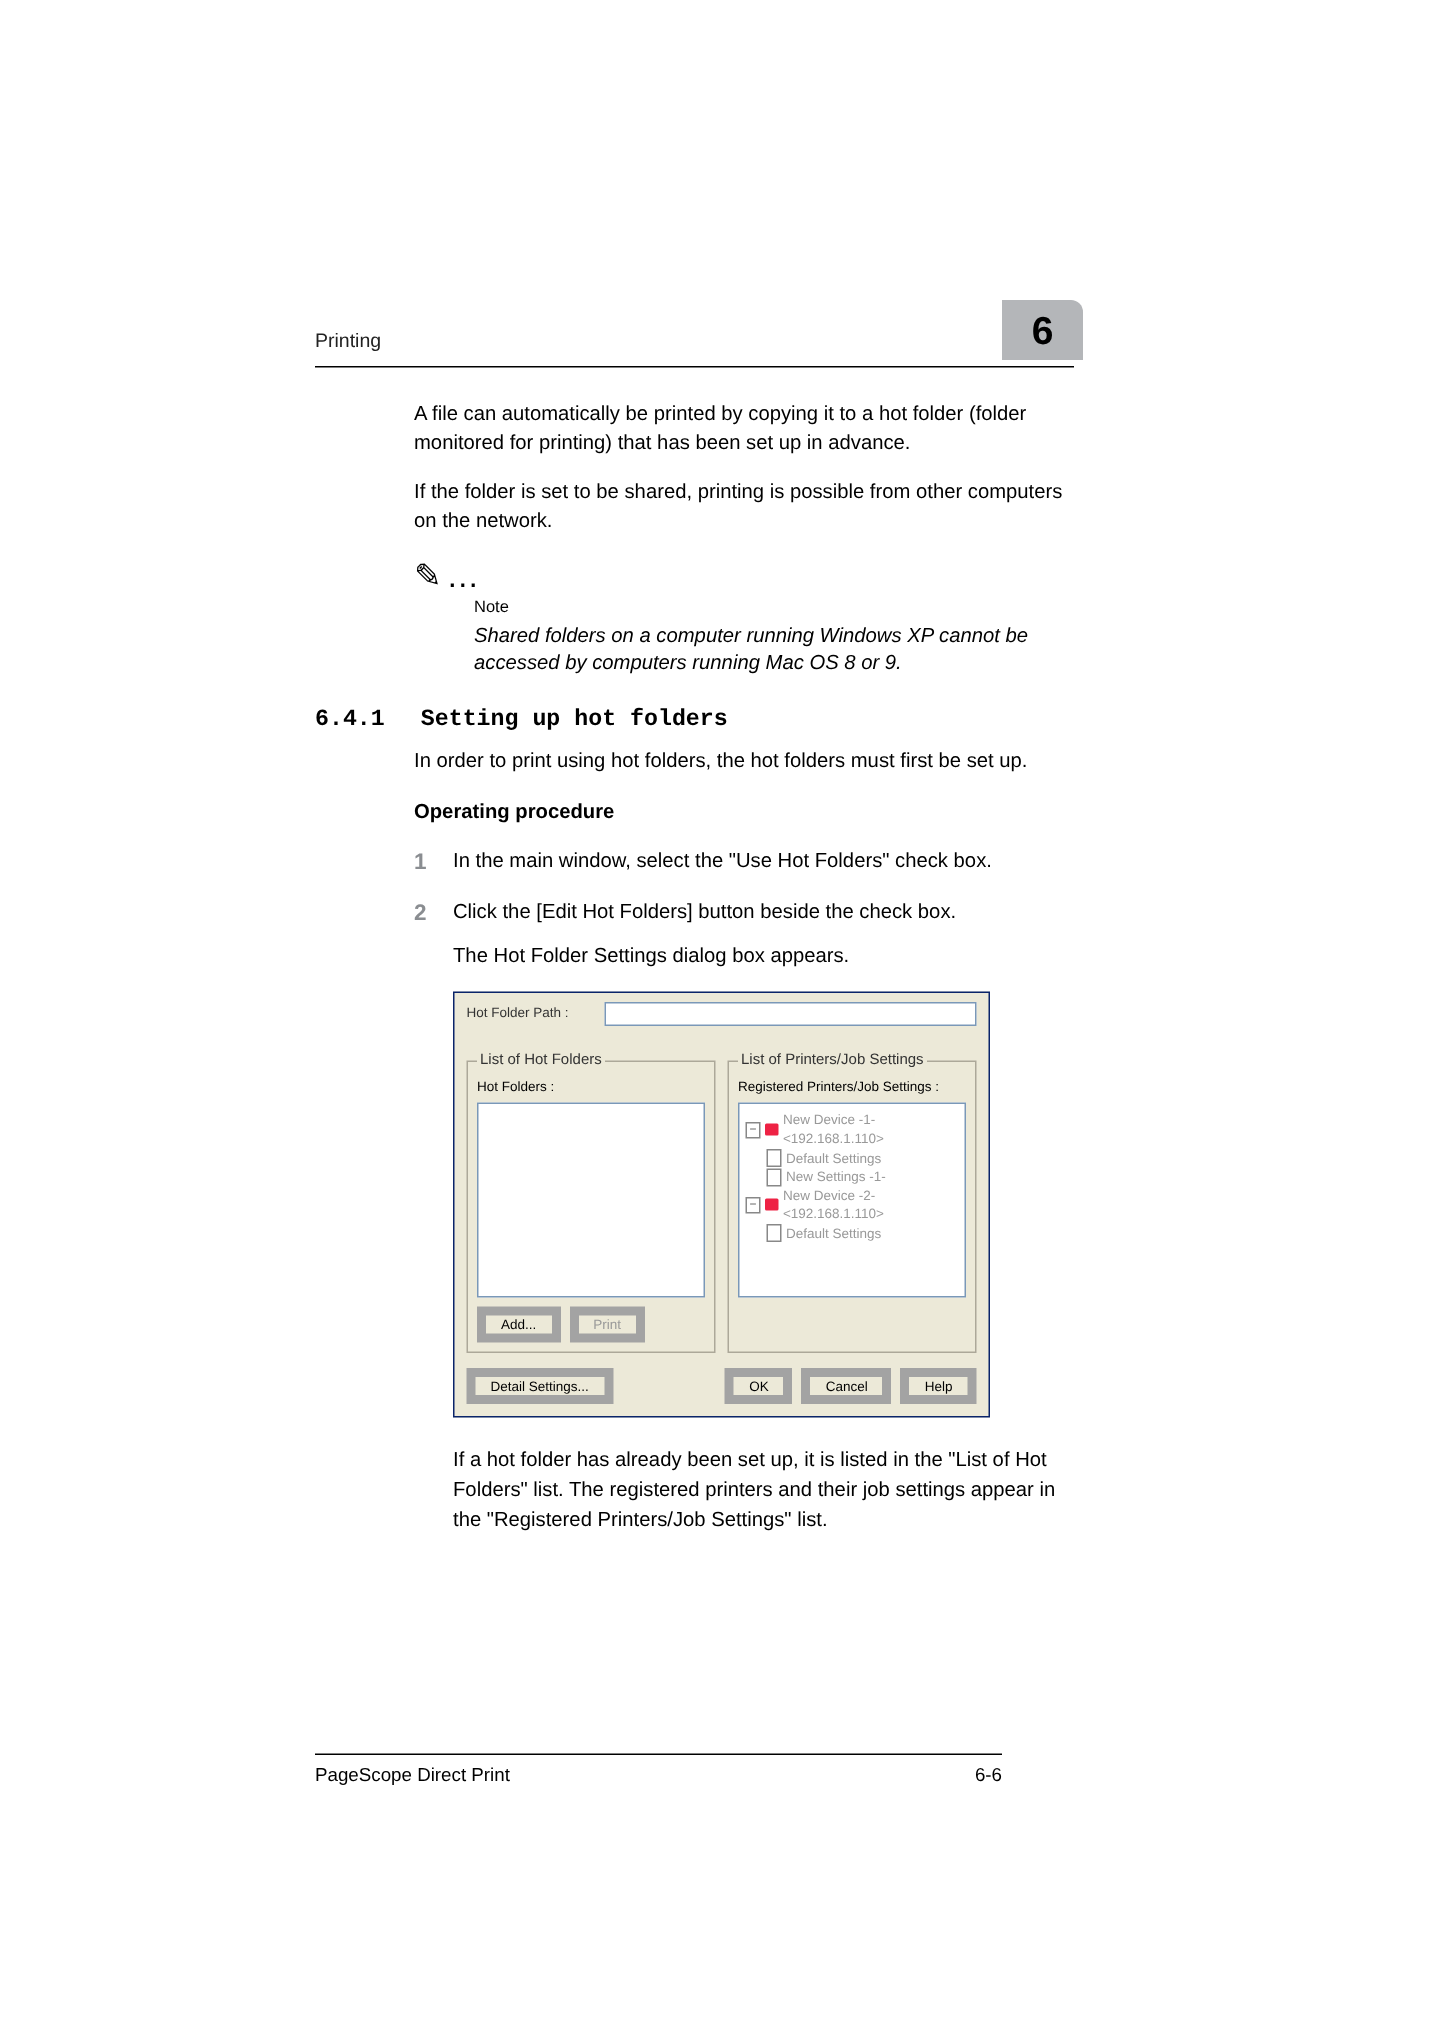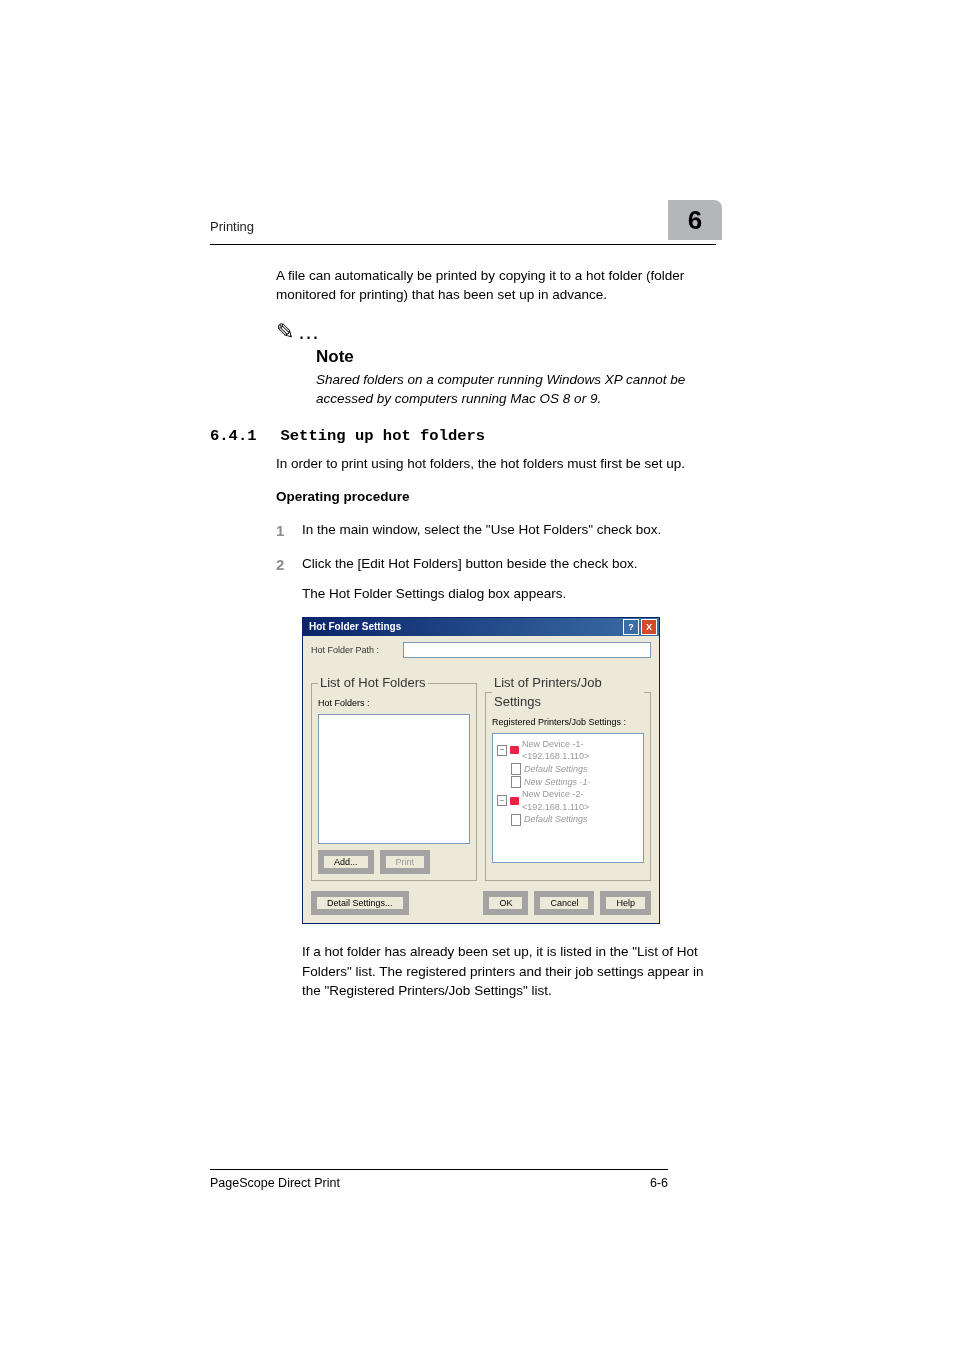--- a/index.html
+++ b/index.html
@@ -55,22 +55,22 @@
   .body-col {
     margin-left: 66px;
   }
   p { font-size: 13.5px; line-height: 1.4; margin: 0 0 14px 0; }
   .note-icon {
     font-size: 22px;
     letter-spacing: 3px;
     margin: 8px 0 2px 0;
   }
   .note-head {
-    font-weight: bold;
-    font-size: 17px;
+    font-weight: normal;
+    font-size: 11px;
     margin: 0 0 4px 40px;
   }
   .note-body {
     font-style: italic;
     font-size: 13.5px;
     line-height: 1.4;
     margin: 0 0 18px 40px;
   }
   h3.sub {
     font-size: 15.5px;
@@ -147,38 +147,38 @@
     flex: 1; height: 14px; border: 1px solid #7a98b8; font-size: 9px;
     padding: 0 2px; background: #fff;
   }
   .groups { display: flex; gap: 8px; }
   fieldset.grp {
     flex: 1;
     border: 1px solid #aca899;
     margin: 0;
     padding: 4px 6px 6px 6px;
   }
-  fieldset.grp legend { font-size: 13px; color: #333; padding: 0 2px; }
+  fieldset.grp legend { font-size: 10px; color: #333; padding: 0 2px; }
   .listbox {
     width: 100%;
     height: 130px;
     background: #fff;
     border: 1px solid #7a98b8;
     box-sizing: border-box;
     margin-top: 4px;
     overflow: hidden;
   }
   .tree {
     padding: 4px 4px;
     font-size: 9px;
     color: #999;
     line-height: 1.4;
   }
   .tree .node { display: flex; align-items: center; gap: 3px; }
-  .tree .indent1 { padding-left: 14px; font-style: italic; }
+  .tree .indent1 { padding-left: 14px; }
   .expander {
     width: 9px; height: 9px; border:1px solid #888; display:inline-flex;
     align-items:center; justify-content:center; font-size:8px; line-height:1;
     color:#555; background:#fff;
   }
   .printer-ico {
     width:10px; height:8px; background:#e24; border-radius:1px; display:inline-block;
   }
   .doc-ico {
     width:8px; height:10px; border:1px solid #888; background:#fff; display:inline-block;
@@ -214,20 +214,21 @@
 <div class="page">
   <div class="hdr">
     <div class="hdr-left">Printing</div>
     <div class="hdr-right">6</div>
   </div>
   <hr class="rule">
 
 
   <div class="body-col">
     <p>A file can automatically be printed by copying it to a hot folder (folder monitored for printing) that has been set up in advance.</p>
+    <p>If the folder is set to be shared, printing is possible from other computers on the network.</p>
 
     <div class="note-icon">✎…</div>
     <div class="note-head">Note</div>
     <div class="note-body">Shared folders on a computer running Windows XP cannot be accessed by computers running Mac OS 8 or 9.</div>
   </div>
 
   <h3 class="sub">
     <span class="num">6.4.1</span>
     <span>Setting up hot folders</span>
   </h3>
@@ -239,27 +240,20 @@
     <ol class="steps">
       <li>
         <span>In the main window, select the "Use Hot Folders" check box.</span>
       </li>
       <li>
         <span>Click the [Edit Hot Folders] button beside the check box.</span>
         <div class="step-sub">The Hot Folder Settings dialog box appears.</div>
 
         
         <div class="dlg">
-          <div class="dlg-title">
-            <span>Hot Folder Settings</span>
-            <span class="btns">
-              <span class="tbtn help">?</span>
-              <span class="tbtn close">X</span>
-            </span>
-          </div>
           <div class="dlg-body">
             <div class="row">
               <label>Hot Folder Path :</label>
               <input type="text" value="" style="">
             </div>
             <div class="groups">
               <fieldset class="grp">
                 <legend>List of Hot Folders</legend>
                 <div>Hot Folders :</div>
                 <div class="listbox"></div>

